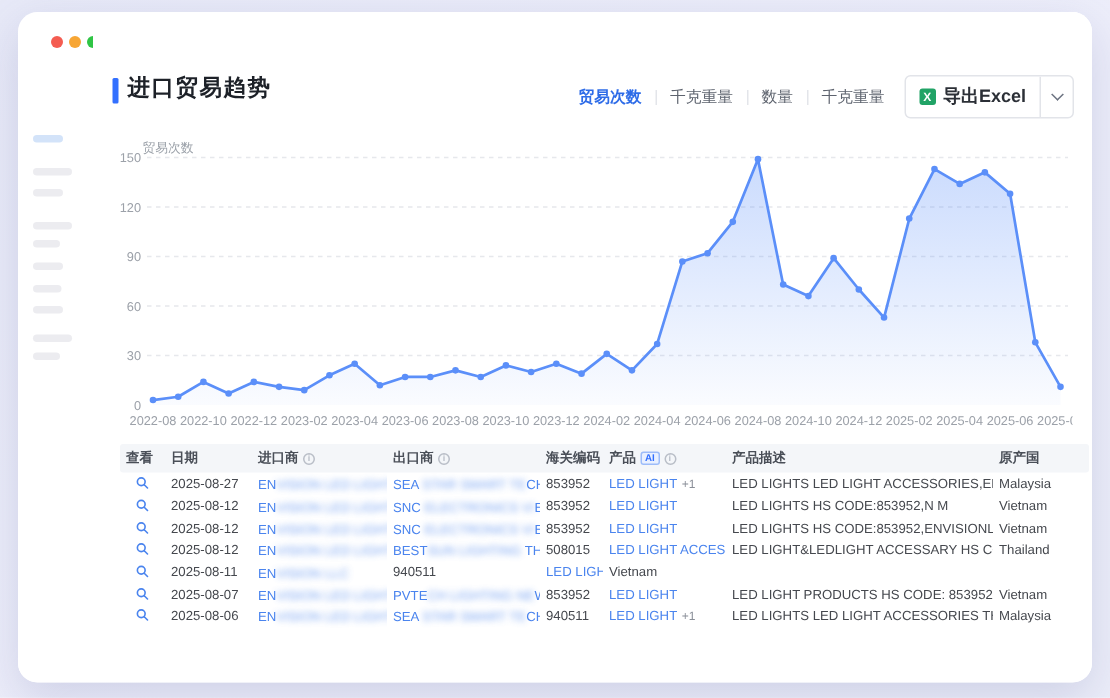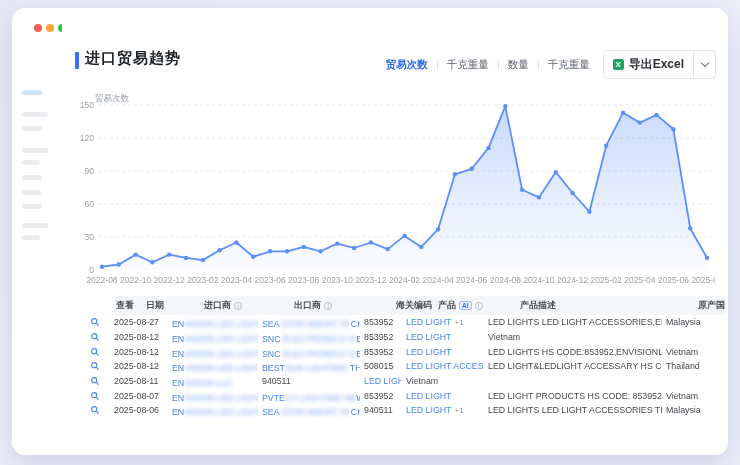--- a/index.html
+++ b/index.html
@@ -33,21 +33,21 @@
 
   
   .chart-wrap { position:absolute; left:0; top:80px; width:653px; height:206px; overflow:hidden; }
   .chart-ylabel { position:absolute; left:33px; top:5px; font-size:8.5px; color:#9aa0a8; }
   .chart-wrap svg { position:absolute; left:0; top:0; }
   .tick-text { font-size:8.5px; fill:#9ca1a9; }
 
   
   .table { position:absolute; left:18px; top:288px; width:646px; }
   .trow { display:grid; grid-template-columns:30px 58px 90px 102px 42px 82px 178px 64px; align-items:center; }
-  .thead { background:#f4f6f9; border-radius:2px; height:19px;margin-left:32px; }
+  .thead { background:#f4f6f9; border-radius:2px; height:19px; }
   .thead .cell { font-size:9px; font-weight:bold; color:#4a4f58; display:flex; align-items:center; gap:3px; }
   .tbody .trow { height:14.7px; cursor:pointer; }
   .cell { padding-left:4px; overflow:hidden; white-space:nowrap; }
   .cell-sm { font-size:8.8px; color:#45484e; }
   .blue { color:#4a84ee; }
   .blurred { filter:blur(2px); opacity:.75; }
   .plus { color:#8a8f98; font-size:8px; margin-left:3px; }
   .info-ic { width:8px; height:8px; border:1px solid #b9bec7; border-radius:50%; color:#b9bec7;
     font-size:6px; line-height:7px; text-align:center; font-style:normal; flex:0 0 auto; }
   .ai-badge { background:#e9f0ff; border:1px solid #9dbcf9; color:#3370ff; font-size:6.5px; font-weight:bold;
@@ -233,20 +233,21 @@
               <svg class="mag" width="10" height="10" viewBox="0 0 12 12">
                 <circle cx="5" cy="5" r="3.1" fill="none" stroke="#4a84ee" stroke-width="1.3"></circle>
                 <line x1="7.4" y1="7.4" x2="10" y2="10" stroke="#4a84ee" stroke-width="1.3" stroke-linecap="round"></line>
               </svg>
             </div>
             <div class="cell cell-sm">2025-08-12</div>
             <div class="cell"><span class="cell-sm blue"><span>EN</span><span class="blurred">VISION LED LIGHTI</span></span></div>
             <div class="cell"><span class="cell-sm blue"><span>SNC </span><span class="blurred">ELECTRONICS VI</span><span>ET...</span></span></div>
             <div class="cell cell-sm">853952</div>
             <div class="cell cell-sm"><span class="blue">LED LIGHT</span></div>
+            <div class="cell cell-sm">LED LIGHTS HS CODE:853952,N M</div>
             <div class="cell cell-sm">Vietnam</div>
           </div>
           <div class="trow">
             <div class="cell">
               <svg class="mag" width="10" height="10" viewBox="0 0 12 12">
                 <circle cx="5" cy="5" r="3.1" fill="none" stroke="#4a84ee" stroke-width="1.3"></circle>
                 <line x1="7.4" y1="7.4" x2="10" y2="10" stroke="#4a84ee" stroke-width="1.3" stroke-linecap="round"></line>
               </svg>
             </div>
             <div class="cell cell-sm">2025-08-12</div>

